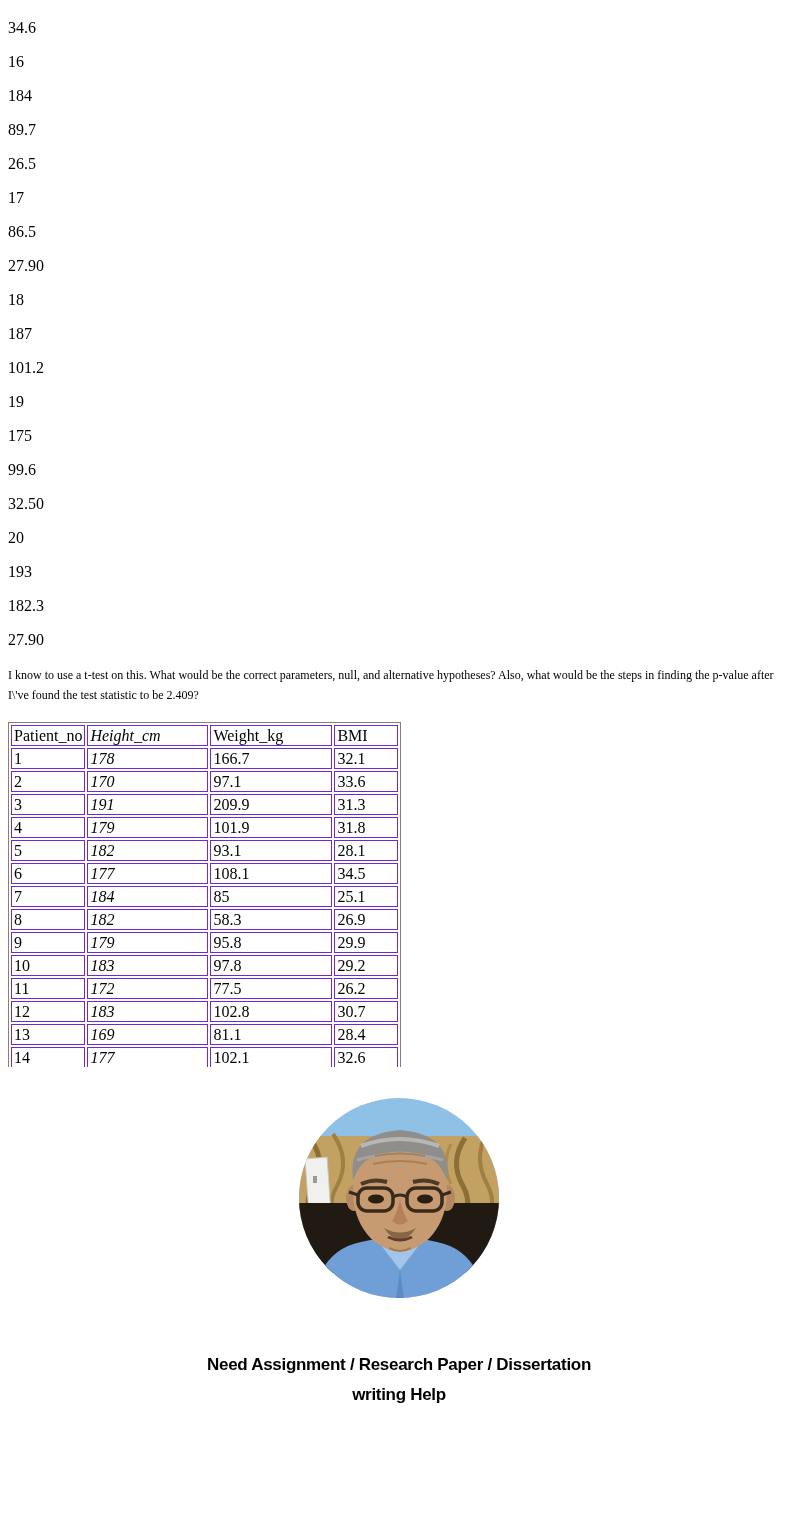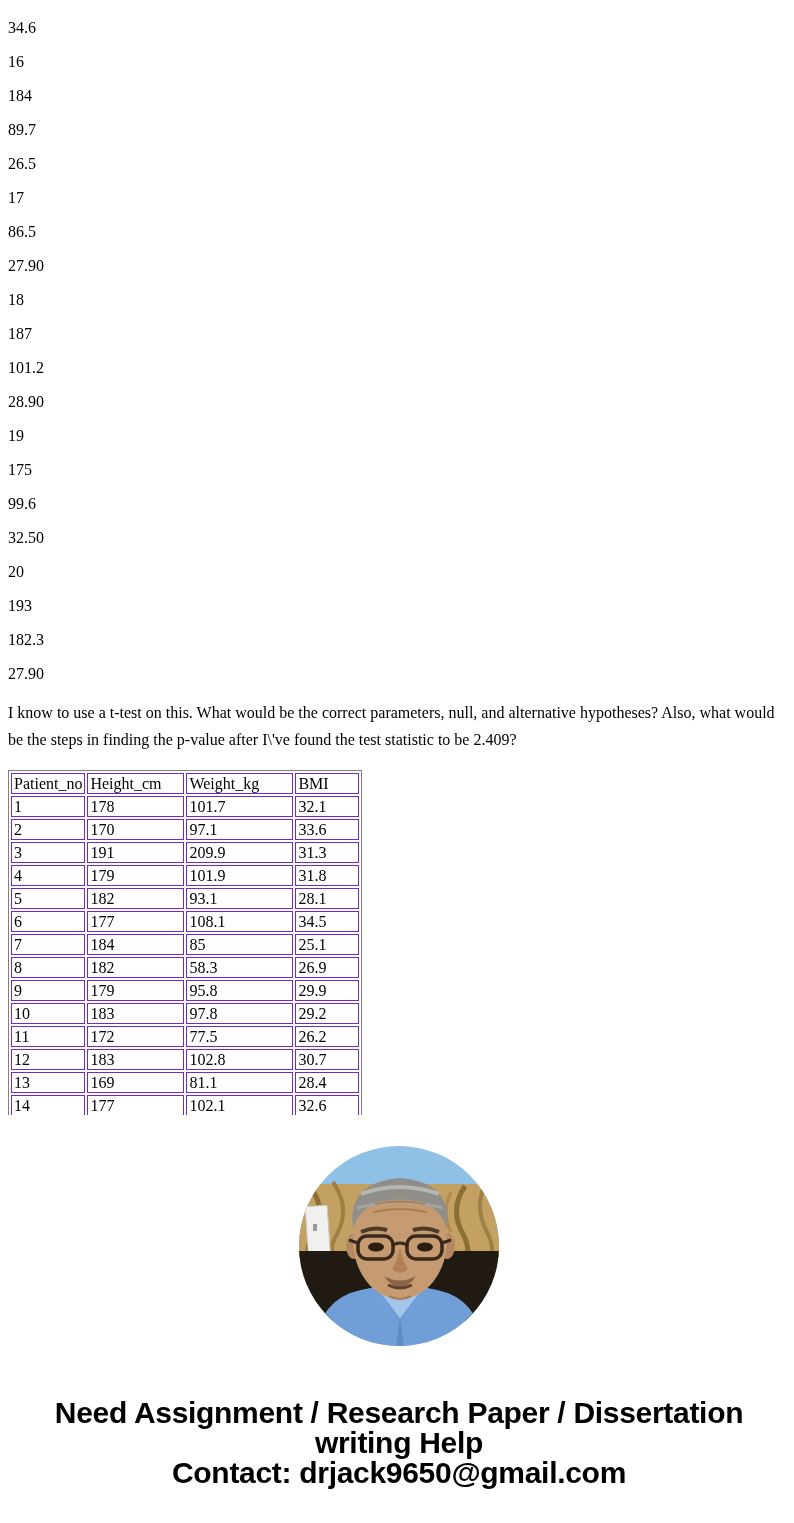--- a/index.html
+++ b/index.html
@@ -19,22 +19,22 @@
   }
   
   .values p.num {
     font-size: 16px;
     line-height: 18px;
     margin: 16px 0;
   }
   .values p.num:first-child { margin-top: 9px; }
   
   .question {
-    font-size: 16px;
-    line-height: 27px;
+    font-size: 12px;
+    line-height: 20px;
     margin: 16px 0;
     max-width: 778px;
   }
   
   .table-clip {
     height: 345px;
     overflow: hidden;
     margin-top: 17px;
   }
   table.patient {
@@ -45,39 +45,39 @@
   }
   table.patient th, table.patient td {
     border: 1px solid #6d28d9;
     font-weight: normal;
     text-align: left;
     padding: 0 2px;
     line-height: 19px;
     white-space: nowrap;
   }
   table.patient th:nth-child(1), table.patient td:nth-child(1) { width: 70px; }
-  table.patient th:nth-child(2), table.patient td:nth-child(2) { width: 97px; }
-  table.patient th:nth-child(3), table.patient td:nth-child(3) { width: 107px; }
+  table.patient th:nth-child(2), table.patient td:nth-child(2) { width: 121px; font-style: italic; }
+  table.patient th:nth-child(3), table.patient td:nth-child(3) { width: 122px; }
   table.patient th:nth-child(4), table.patient td:nth-child(4) { width: 64px; }
   
   .avatar-wrap {
     width: 200px;
     height: 200px;
     margin: 31px auto 0 auto;
   }
   .avatar-wrap svg { display: block; }
   
   .footer {
     margin-top: 52px;
     text-align: center;
     font-family: "Liberation Sans", sans-serif;
     font-weight: bold;
     font-stretch: condensed;
     letter-spacing: -0.3px;
-    font-size: 30px;
+    font-size: 17px;
     line-height: 30px;
   }
   .footer .heading { display: block; }
   .footer .contact { display: block; }
 </style>
 </head>
 <body>
 
 <div class="page">
 
@@ -86,21 +86,20 @@
       <p class="num">16</p>
       <p class="num">184</p>
       <p class="num">89.7</p>
       <p class="num">26.5</p>
       <p class="num">17</p>
       <p class="num">86.5</p>
       <p class="num">27.90</p>
       <p class="num">18</p>
       <p class="num">187</p>
       <p class="num">101.2</p>
-      <p class="num">28.90</p>
       <p class="num">19</p>
       <p class="num">175</p>
       <p class="num">99.6</p>
       <p class="num">32.50</p>
       <p class="num">20</p>
       <p class="num">193</p>
       <p class="num">182.3</p>
       <p class="num">27.90</p>
     </div>
 
@@ -113,21 +112,21 @@
             <th>Patient_no</th>
             <th>Height_cm</th>
             <th>Weight_kg</th>
             <th>BMI</th>
           </tr>
       </thead>
       <tbody id="table-body">
           <tr>
             <td>1</td>
             <td>178</td>
-            <td>101.7</td>
+            <td>166.7</td>
             <td>32.1</td>
           </tr>
           <tr>
             <td>2</td>
             <td>170</td>
             <td>97.1</td>
             <td>33.6</td>
           </tr>
           <tr>
             <td>3</td>
@@ -264,16 +263,15 @@
 
         <path d="M89,139 q12,6 24,0" stroke="#5e3f2c" stroke-width="3" fill="none"></path>
 
         <path d="M90,150 q11,6 22,0" stroke="#ab7c54" stroke-width="2" fill="none"></path>
       </g>
     </svg>
   </div>
 
   <div class="footer">
     <span class="heading"><span>Need Assignment / Research Paper / Dissertation</span><br><span>writing Help</span></span>
-    <span class="contact">Contact: drjack9650@gmail.com</span>
   </div>
 
 </div>
 
 </body></html>

